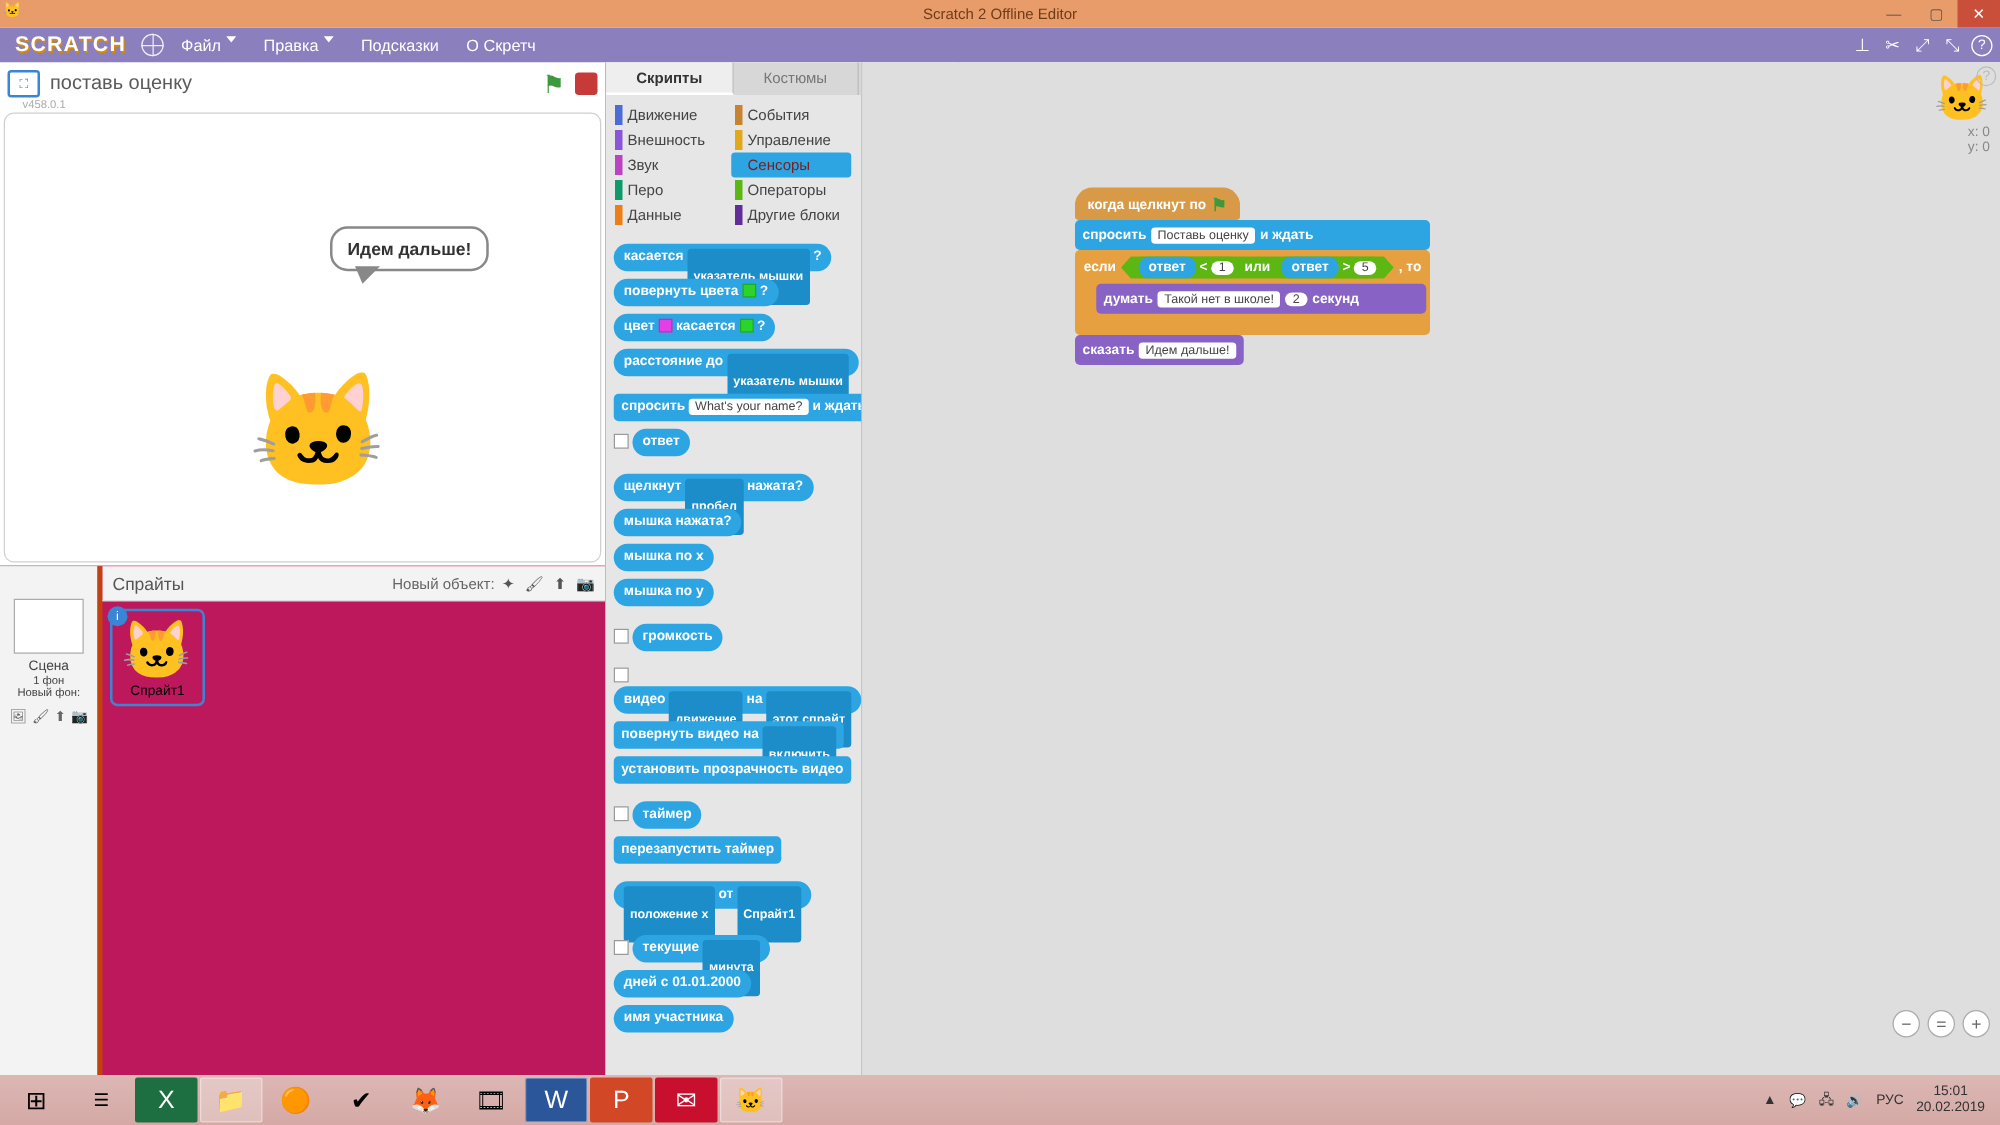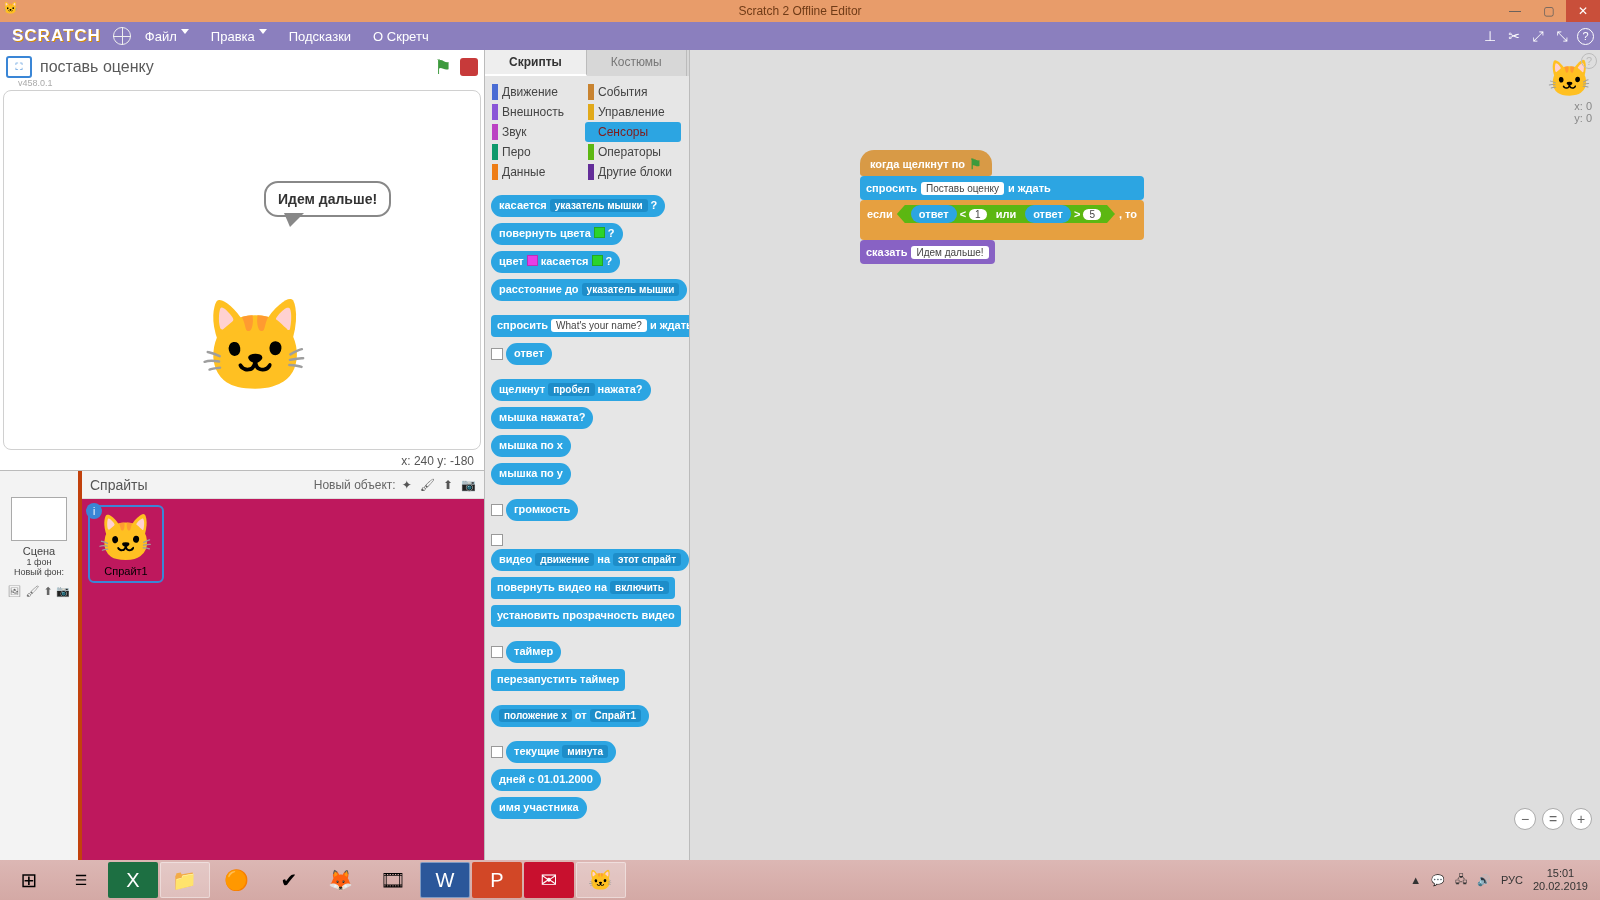--- a/index.html
+++ b/index.html
@@ -57,21 +57,21 @@
 .tabs .active{background:#eee;color:#333;font-weight:bold;border-bottom:2px solid #fff}
 .cats{display:flex;flex-wrap:wrap;padding:6px 4px;font-size:12px}
 .cat-item{width:49%;display:flex;align-items:center;gap:4px;padding:2px 3px;color:#444}
 .cat-item .sw{width:6px;height:16px}
 .cat-item.selected{background:#2ca5e2;color:#7f1d1d;border-radius:3px}
 .palette{flex:1;padding:4px 2px 4px 6px;overflow:hidden}
 .blk,.rep{display:inline-flex;align-items:flex-start;font-size:11px;font-weight:bold;color:#fff;margin:3px 0;gap:3px;white-space:nowrap}
 .blk{background:#2ca5e2;border-radius:4px;padding:4px 6px;height:22px}
 .rep{background:#2ca5e2;border-radius:14px;padding:4px 8px;height:22px}
 .arg{background:#fff;color:#444;border-radius:3px;padding:1px 5px;font-size:10px;font-weight:normal}
-.arg-dd{background:#1d8dc9;border-radius:3px;padding:1px 5px;font-size:10px}
+.arg-dd{background:#1d8dc9;border-radius:3px;padding:17px 5px;font-size:10px}
 .chk{width:12px;height:12px;border:1px solid #999;background:#fff;display:inline-block;vertical-align:middle;margin-right:3px}
 .sq{width:11px;height:11px;display:inline-block;border:1px solid rgba(0,0,0,.2)}
 
 .col-script{flex:1;background:#dedede;position:relative}
 .script-sprite{position:absolute;right:8px;top:8px;text-align:right;color:#888;font-size:11px}
 .script-sprite .tiny{font-size:36px}
 .scripts{position:absolute;left:170px;top:100px}
 .b-hat{background:#d89a46;color:#fff;font-weight:bold;font-size:11px;border-radius:14px 14px 3px 3px;padding:6px 10px 4px;display:inline-flex;align-items:center;gap:4px}
 .b-cmd{display:flex;align-items:center;gap:4px;font-size:11px;font-weight:bold;color:#fff;border-radius:4px;padding:4px 6px;margin-top:0;height:24px}
 .b-blue{background:#2ca5e2}
@@ -139,21 +139,20 @@
       <div class="proj-title">поставь оценку</div>
       <div class="spacer"></div>
       <div class="flag">⚑</div>
       <div class="stop"></div>
     </div>
     <div class="ver">v458.0.1</div>
     <div class="stage">
       <div class="bubble">Идем дальше!</div>
       <div class="cat">🐱</div>
     </div>
-    <div class="stage-xy">x: 240   y: -180</div>
     <div class="sprites">
       <div class="stage-col">
         <div class="stage-thumb"></div>
         <div class="lab">Сцена</div>
         <div style="font-size:9px">1 фон</div>
         <div style="font-size:9px;">Новый фон:</div>
         <div class="stage-icons">
           <span>🖼</span>
           <span>🖌</span>
           <span>⬆</span>
@@ -352,20 +351,28 @@
             <span>или</span>
             <span class="hex" style="padding:1px 6px">
               <span class="rnd b-blue">
                   <span>ответ</span>
                 </span>
               <span>&gt;</span>
               <span class="numarg">5</span>
             </span>
           </span>
           <span>, то</span>
+        </div>
+        <div class="c-body">
+          <div class="b-cmd b-purple">
+              <span>думать</span>
+              <span class="txtarg">Такой нет в школе!</span>
+              <span class="numarg">2</span>
+              <span>секунд</span>
+            </div>
         </div>
         <div class="c-foot"></div>
       </div>
       <div class="b-cmd b-purple" style="display:inline-flex">
           <span>сказать</span>
           <span class="txtarg">Идем дальше!</span>
         </div>
     </div>
 
     <div class="zoom">

